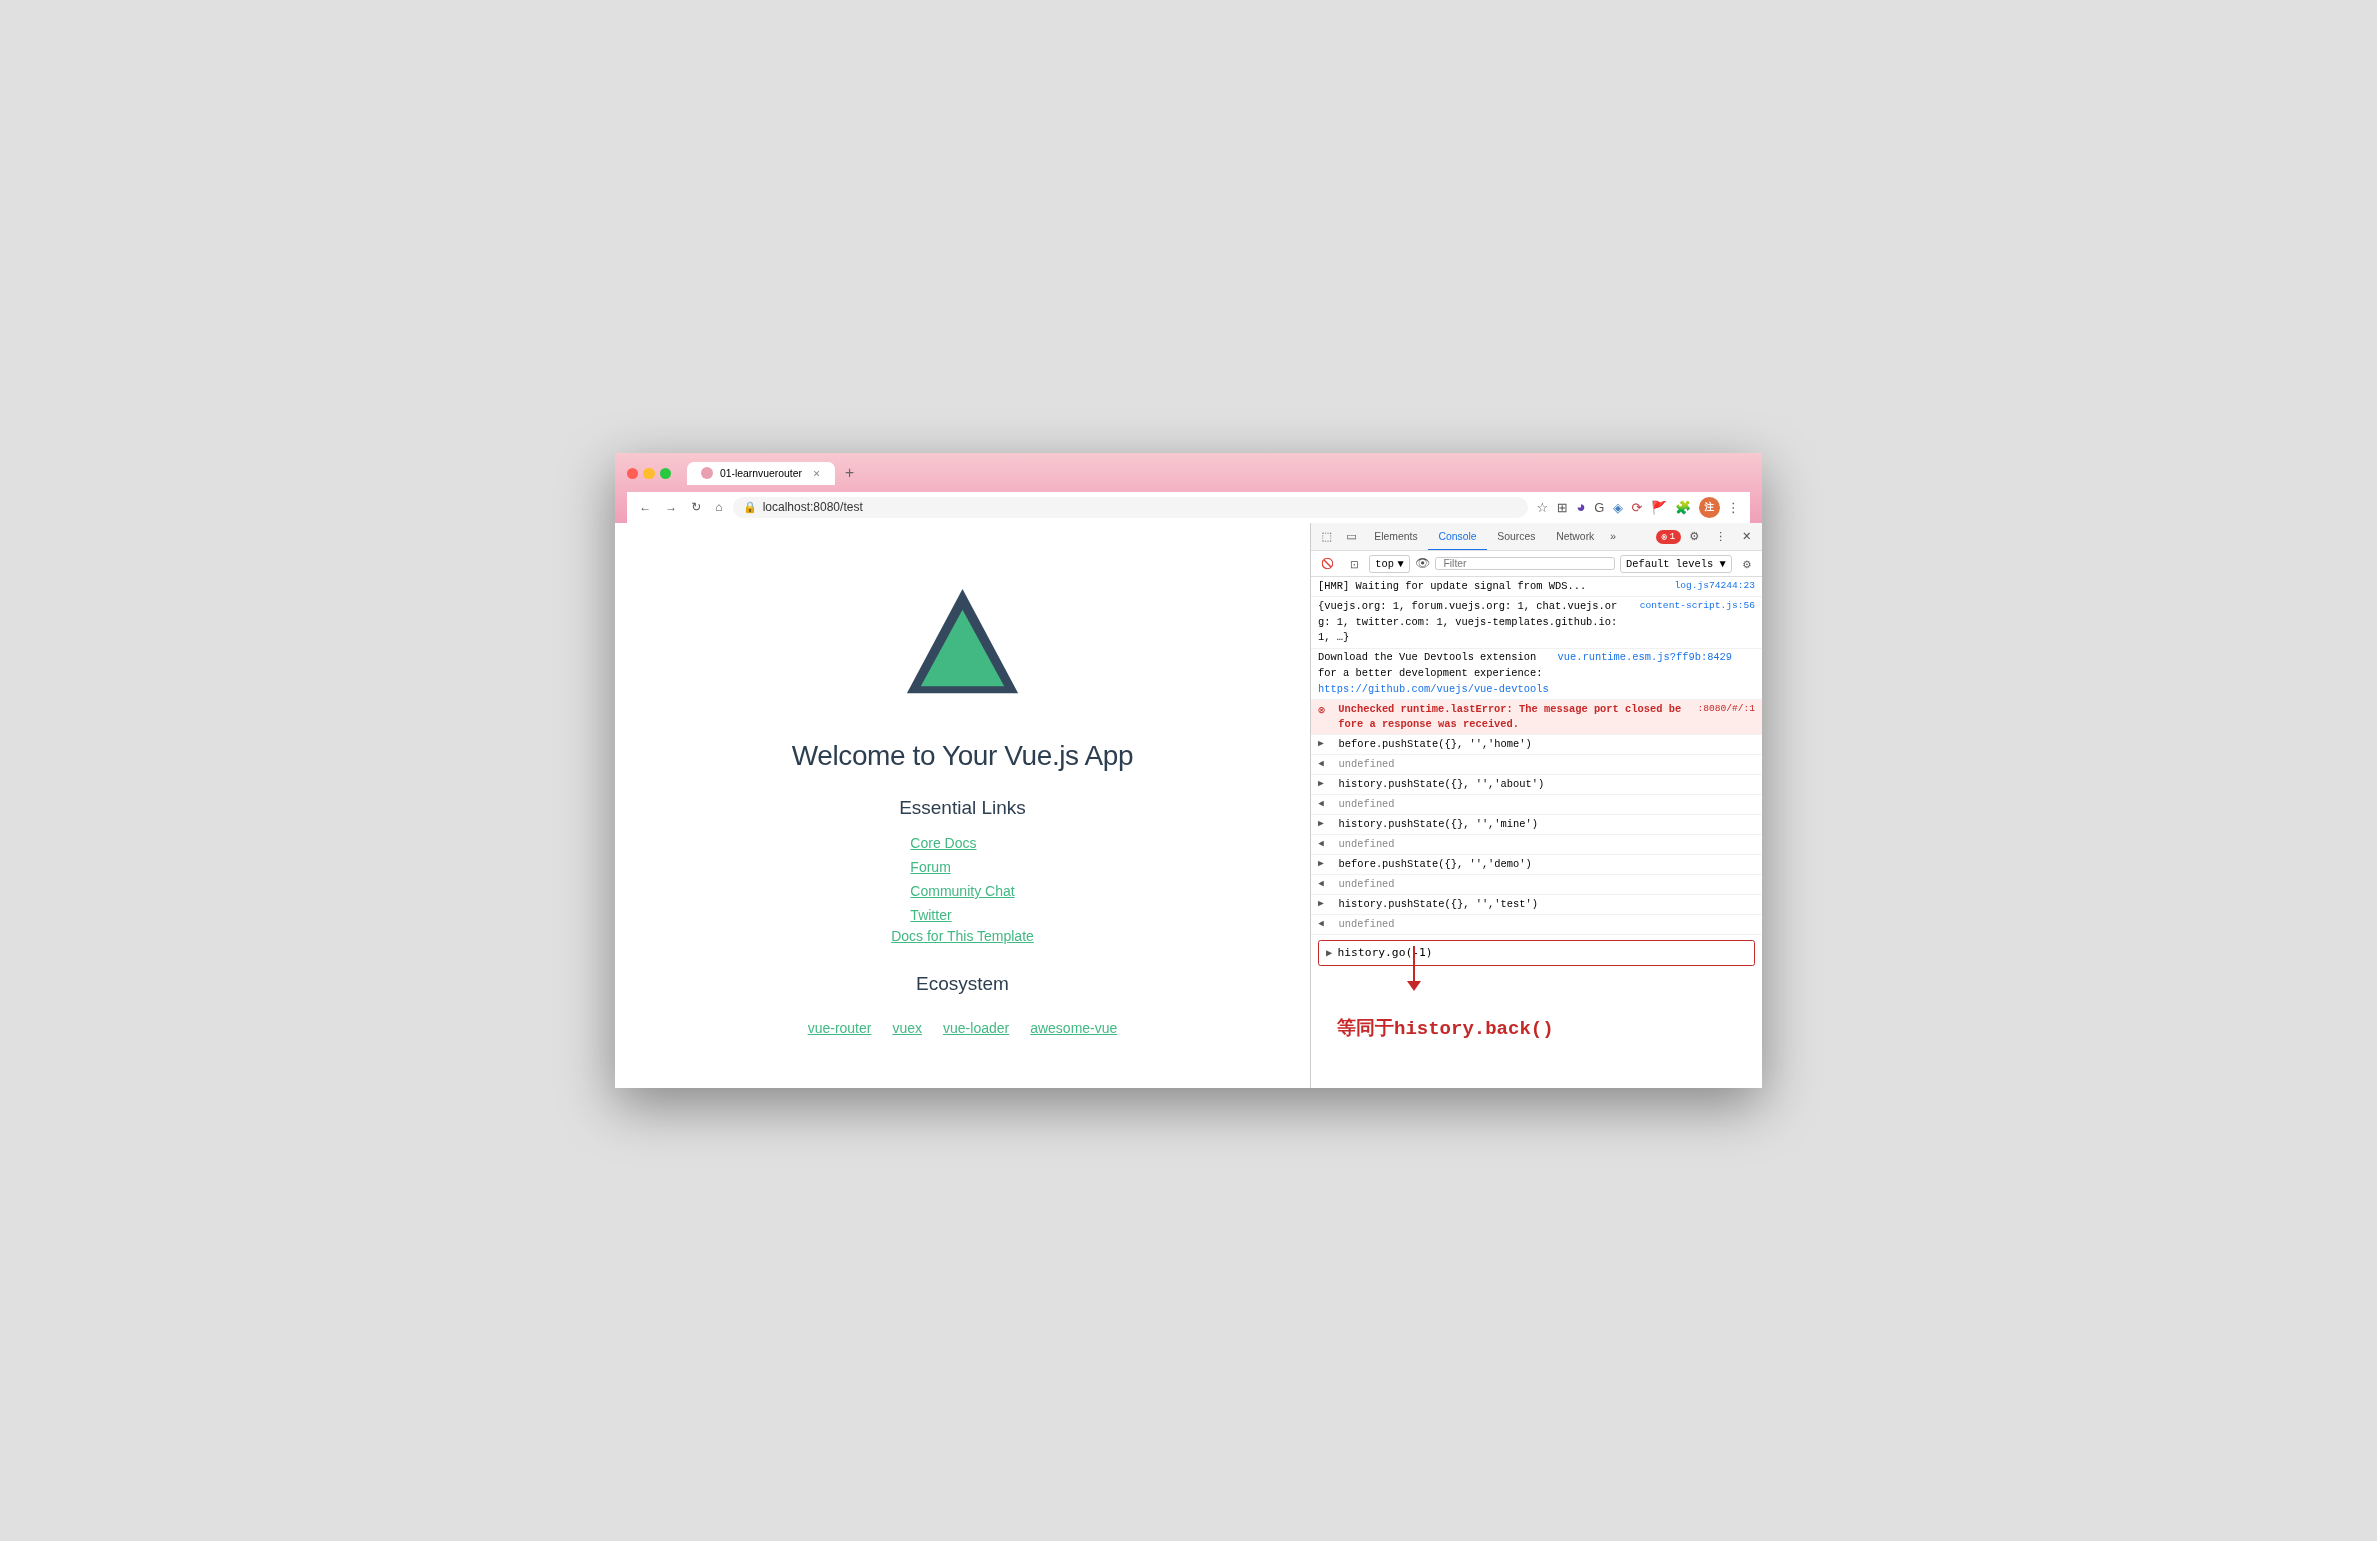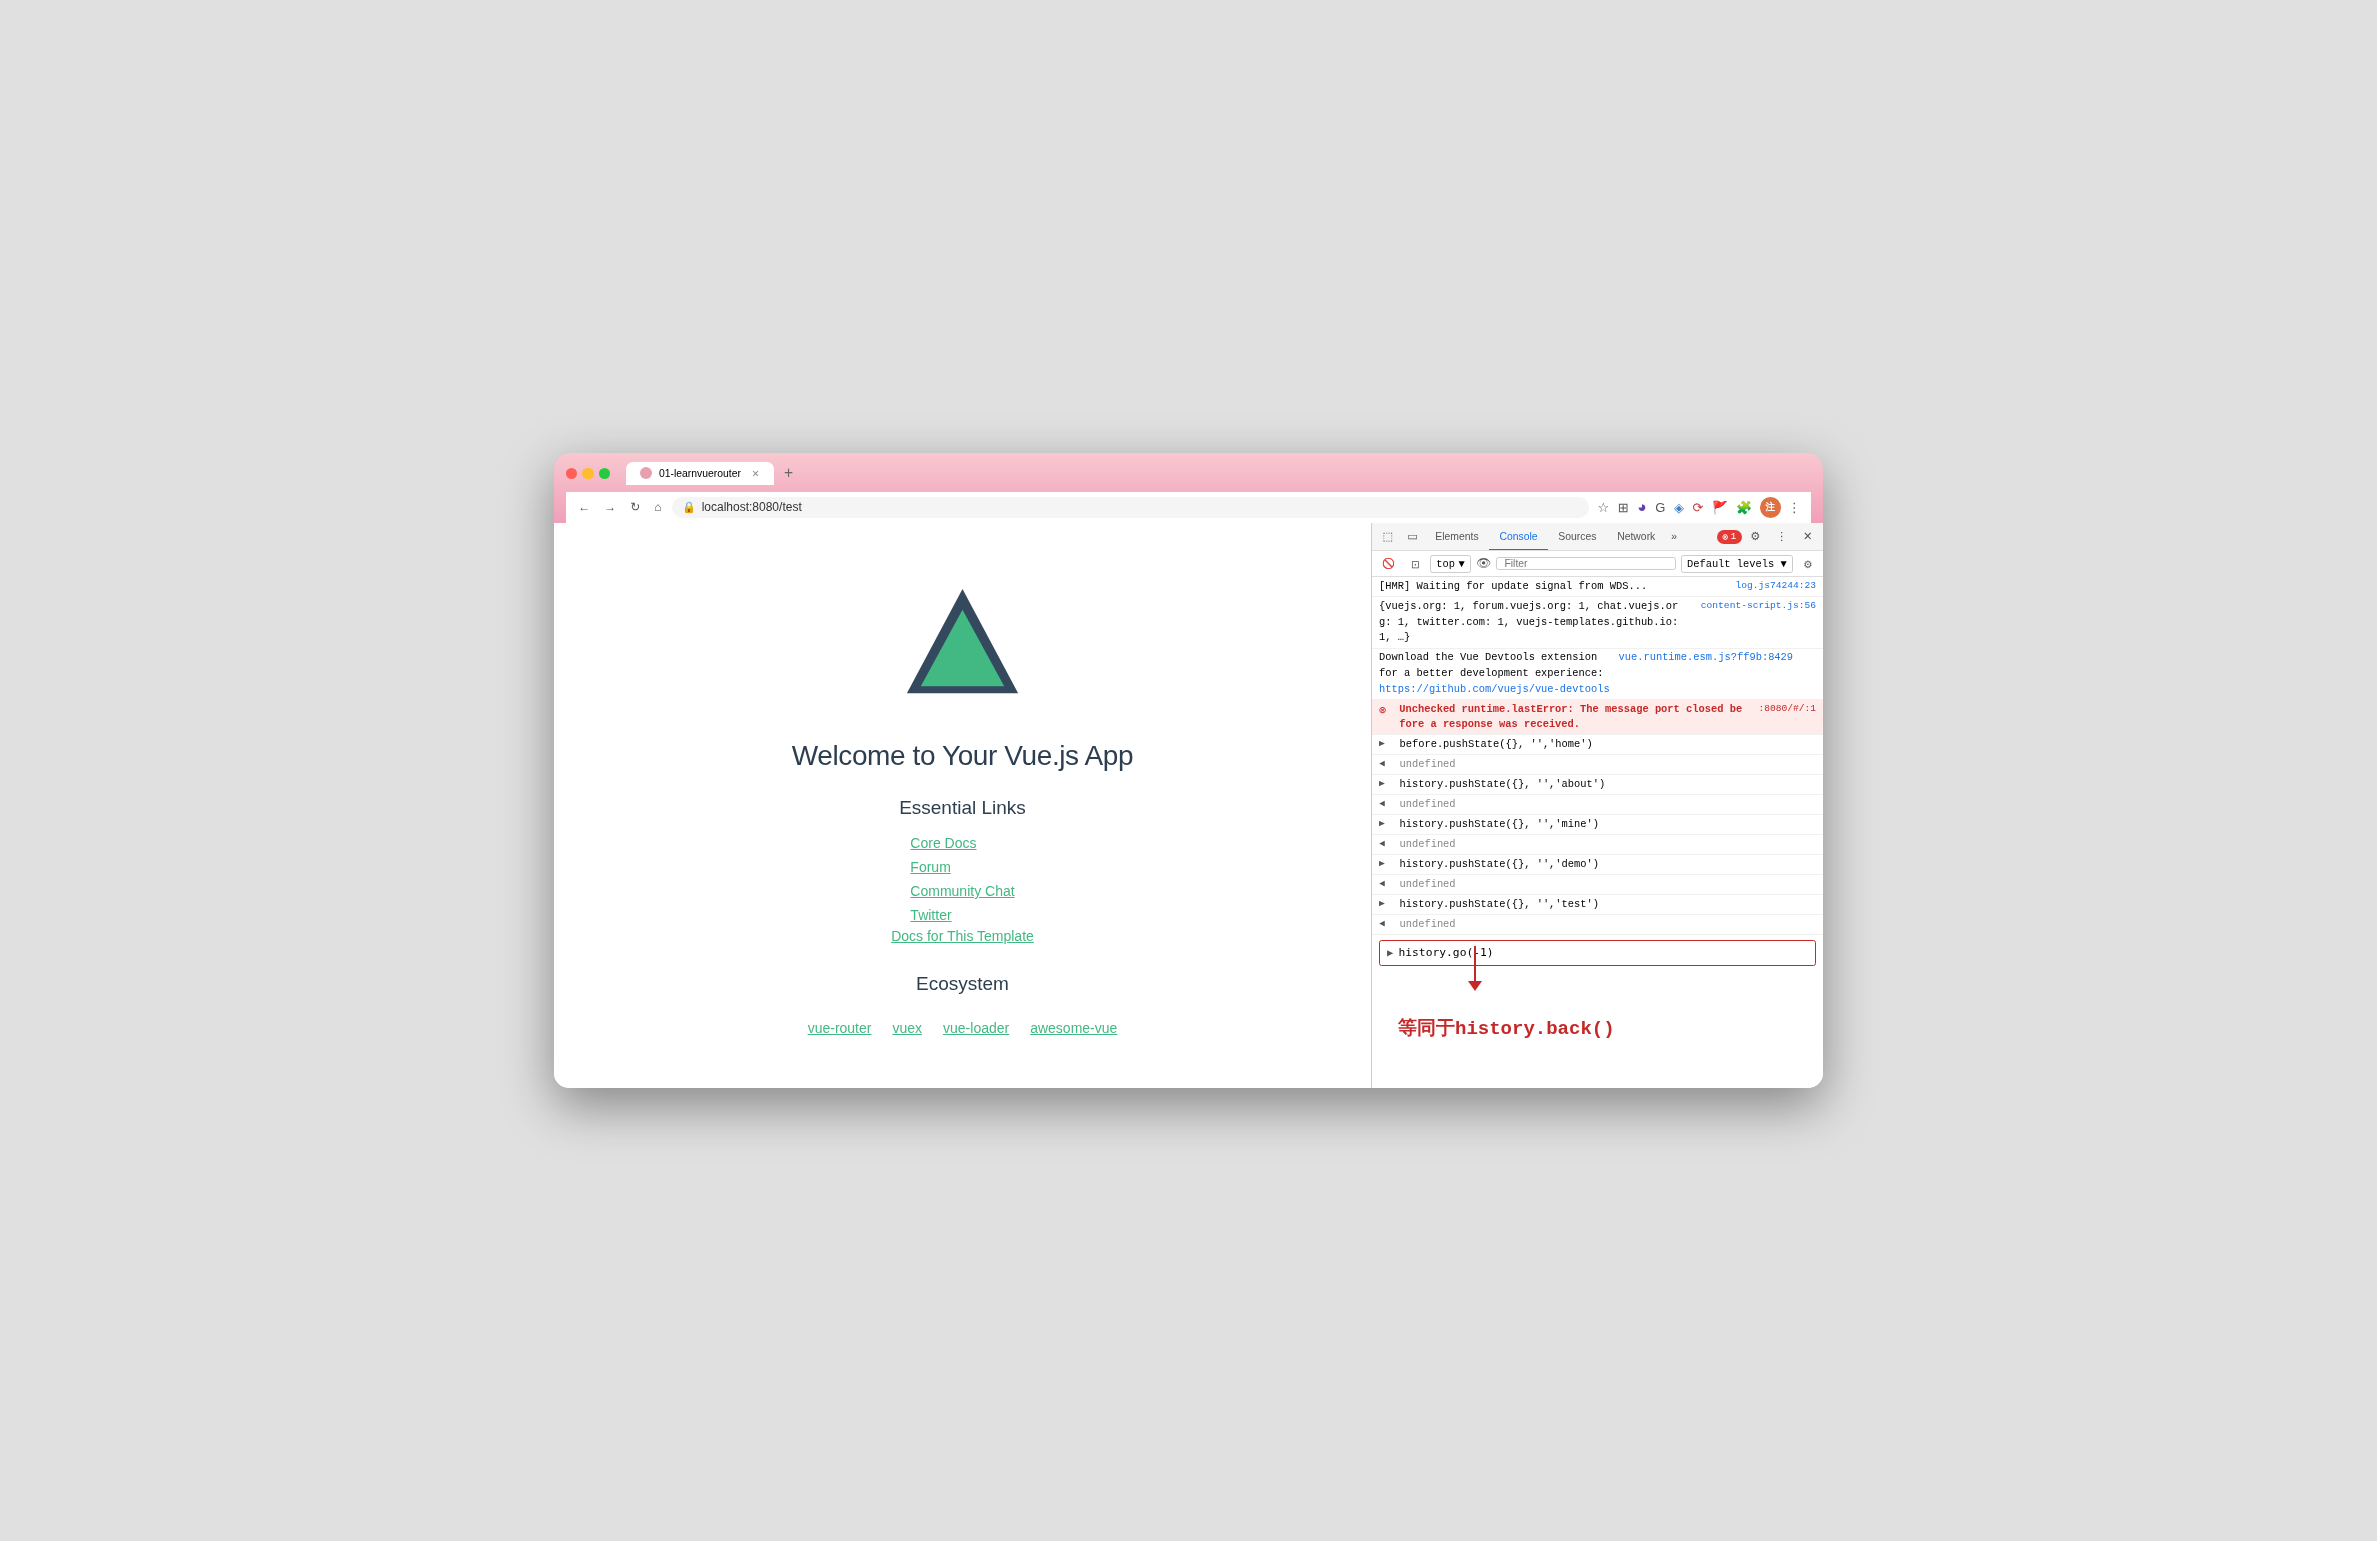--- a/index.html
+++ b/index.html
@@ -7,23 +7,23 @@
       font-family: -apple-system, BlinkMacSystemFont, 'Segoe UI', sans-serif;
       background: #e0e0e0;
       display: flex;
       justify-content: center;
       align-items: center;
       min-height: 100vh;
       padding: 17.4px;
     }
 
     .browser-window {
-      width: 1269px;
+      width: 1147px;
       background: #7dd3fc;
-      border-radius: 15px;
+      border-radius: 0;
       box-shadow: 0 17.4px 52px rgba(0,0,0,0.4);
       overflow: hidden;
     }
 
     
     .title-bar {
       background: linear-gradient(180deg, #f8c8d0 0%, #f0a0b8 100%);
       padding: 8.7px 12px 0;
       display: flex;
       flex-direction: column;
@@ -592,21 +592,21 @@
         <div class="console-line">
           <span class="console-expand">▶</span>
           <div class="console-line-content">history.pushState({}, '','mine')</div>
         </div>
         <div class="console-line">
           <span class="console-expand">◀</span>
           <div class="console-line-content undefined-text">undefined</div>
         </div>
         <div class="console-line">
           <span class="console-expand">▶</span>
-          <div class="console-line-content">history.pushState({}, '','demo')</div>
+          <div class="console-line-content">before.pushState({}, '','demo')</div>
         </div>
         <div class="console-line">
           <span class="console-expand">◀</span>
           <div class="console-line-content undefined-text">undefined</div>
         </div>
         <div class="console-line">
           <span class="console-expand">▶</span>
           <div class="console-line-content">history.pushState({}, '','test')</div>
         </div>
         <div class="console-line">

